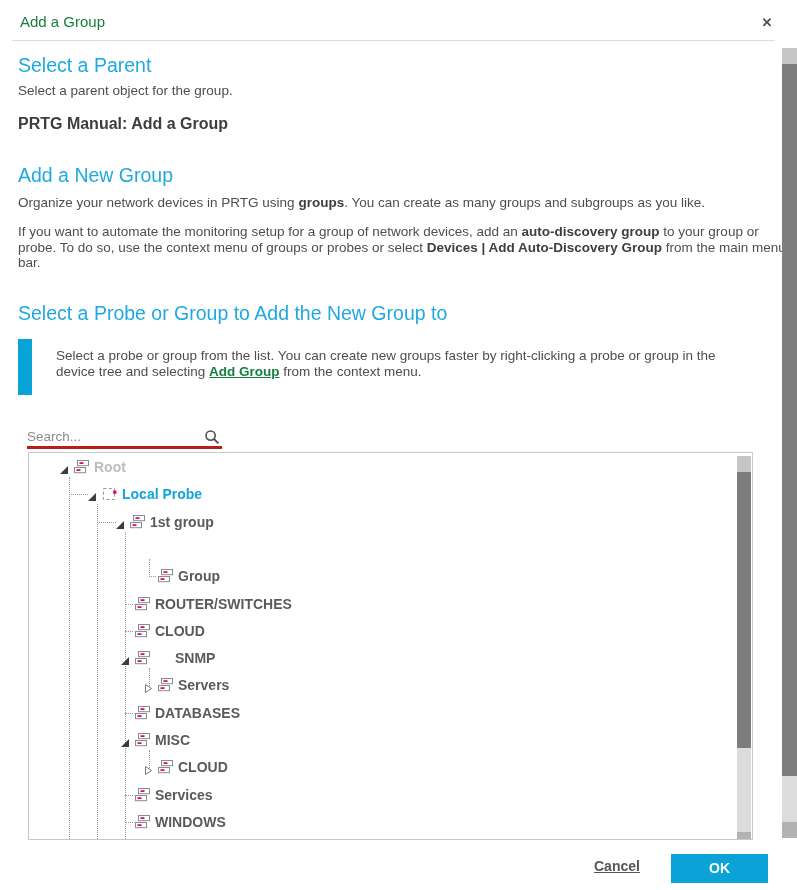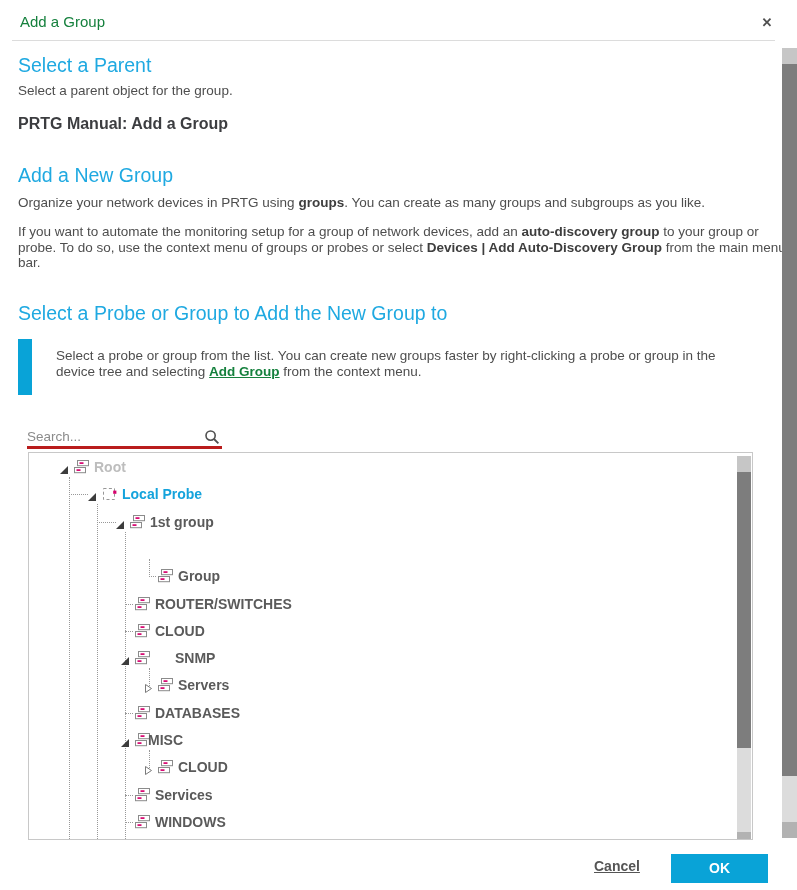--- a/index.html
+++ b/index.html
@@ -191,21 +191,21 @@
         <div class="tree-row" style="top: 274px;">
           <div class="tree-toggle" style="left: 91px;"><svg width="11" height="11" viewBox="0 0 11 11">
               <polygon points="9,1 9,9 1,9" fill="#3c3c3c"></polygon>
             </svg></div>
           <span class="tree-iconbox" style="left: 105px;"><svg width="17" height="16" viewBox="0 0 17 16">
               <rect x="4.5" y="1.5" width="11" height="5.2" fill="#fff" stroke="#8b8b8b"></rect>
               <line x1="6.5" y1="4.1" x2="10.5" y2="4.1" stroke="#d6006d" stroke-width="1.7"></line>
               <rect x="1.5" y="8.5" width="11" height="5.2" fill="#fff" stroke="#8b8b8b"></rect>
               <line x1="3.5" y1="11.1" x2="7.5" y2="11.1" stroke="#d6006d" stroke-width="1.7"></line>
             </svg></span>
-          <span class="tree-label" style="left: 119px;">MISC</span>
+          <span class="tree-label" style="left: 126px;">MISC</span>
         </div>
         <div class="tree-row" style="top: 301px;">
           <div class="tree-toggle" style="left: 114px;"><svg width="11" height="11" viewBox="0 0 11 11">
               <polygon points="2.5,1.5 8.5,5.5 2.5,9.5" fill="#fff" stroke="#7a7a7a"></polygon>
             </svg></div>
           <span class="tree-iconbox" style="left: 128px;"><svg width="17" height="16" viewBox="0 0 17 16">
               <rect x="4.5" y="1.5" width="11" height="5.2" fill="#fff" stroke="#8b8b8b"></rect>
               <line x1="6.5" y1="4.1" x2="10.5" y2="4.1" stroke="#d6006d" stroke-width="1.7"></line>
               <rect x="1.5" y="8.5" width="11" height="5.2" fill="#fff" stroke="#8b8b8b"></rect>
               <line x1="3.5" y1="11.1" x2="7.5" y2="11.1" stroke="#d6006d" stroke-width="1.7"></line>

